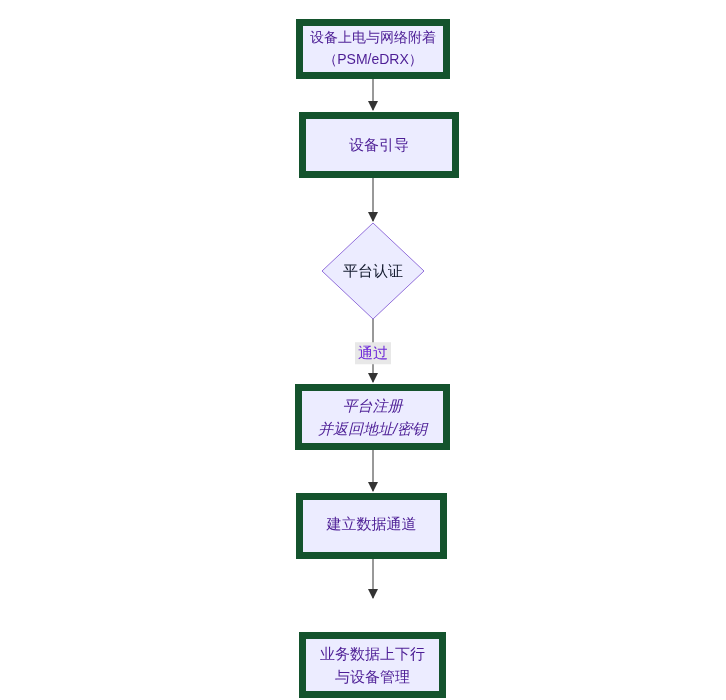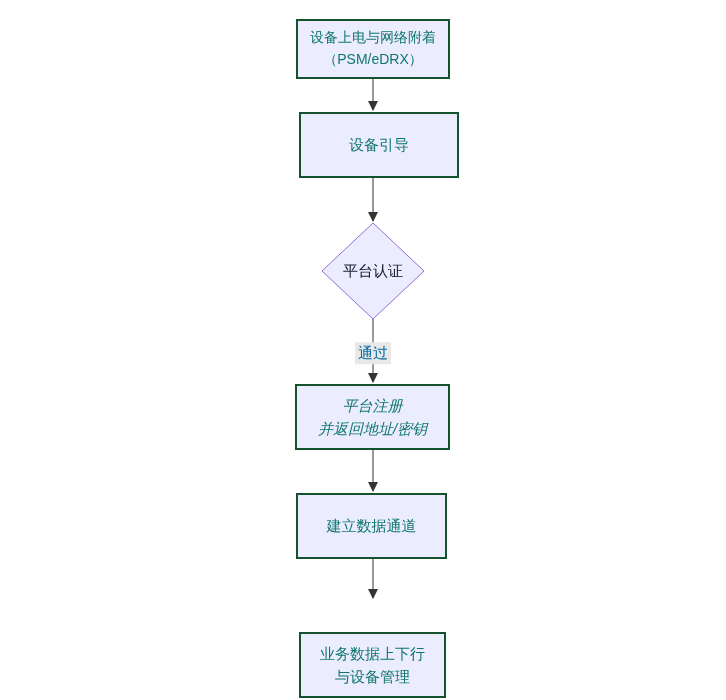--- a/index.html
+++ b/index.html
@@ -20,53 +20,53 @@
     left: 0;
     top: 0;
     width: 726px;
     height: 700px;
     pointer-events: none;
   }
   .node {
     position: absolute;
     box-sizing: border-box;
     background: #ECECFF;
-    border: 2px solid #14532d;
-    color: #0f766e;
+    border: 7px solid #14532d;
+    color: #4c1d95;
     display: flex;
     flex-direction: column;
     align-items: center;
     justify-content: center;
     text-align: center;
     line-height: 1.55;
   }
   .node-a { left: 296px; top: 19px;  width: 154px; height: 60px; font-size: 14px; }
   .node-b { left: 299px; top: 112px; width: 160px; height: 66px; font-size: 15px; }
   .node-d { left: 295px; top: 384px; width: 155px; height: 66px; font-size: 15px; font-style: italic; }
-  .node-e { left: 296px; top: 493px; width: 151px; height: 66px; font-size: 15px; }
+  .node-e { left: 296px; top: 493px; width: 151px; height: 66px; font-size: 15px; font-family: Liberation Mono, monospace; }
   .node-f { left: 299px; top: 600px; width: 147px; height: 66px; font-size: 15px; margin-top: 32px; }
   .diamond-label {
     position: absolute;
     left: 322px;
     top: 223px;
     width: 102px;
     height: 96px;
     display: flex;
     align-items: center;
     justify-content: center;
     color: #0f172a;
     font-size: 15px;
   }
   .edge-label {
     position: absolute;
     left: 373px;
     top: 353px;
     transform: translate(-50%, -50%);
     background: #e8e8e8;
-    color: #0369a1;
+    color: #6d28d9;
     font-size: 15px;
     padding: 1px 3px;
     line-height: 1.3;
     white-space: nowrap;
   }
 </style>
 </head>
 <body>
 
 <div class="canvas">

